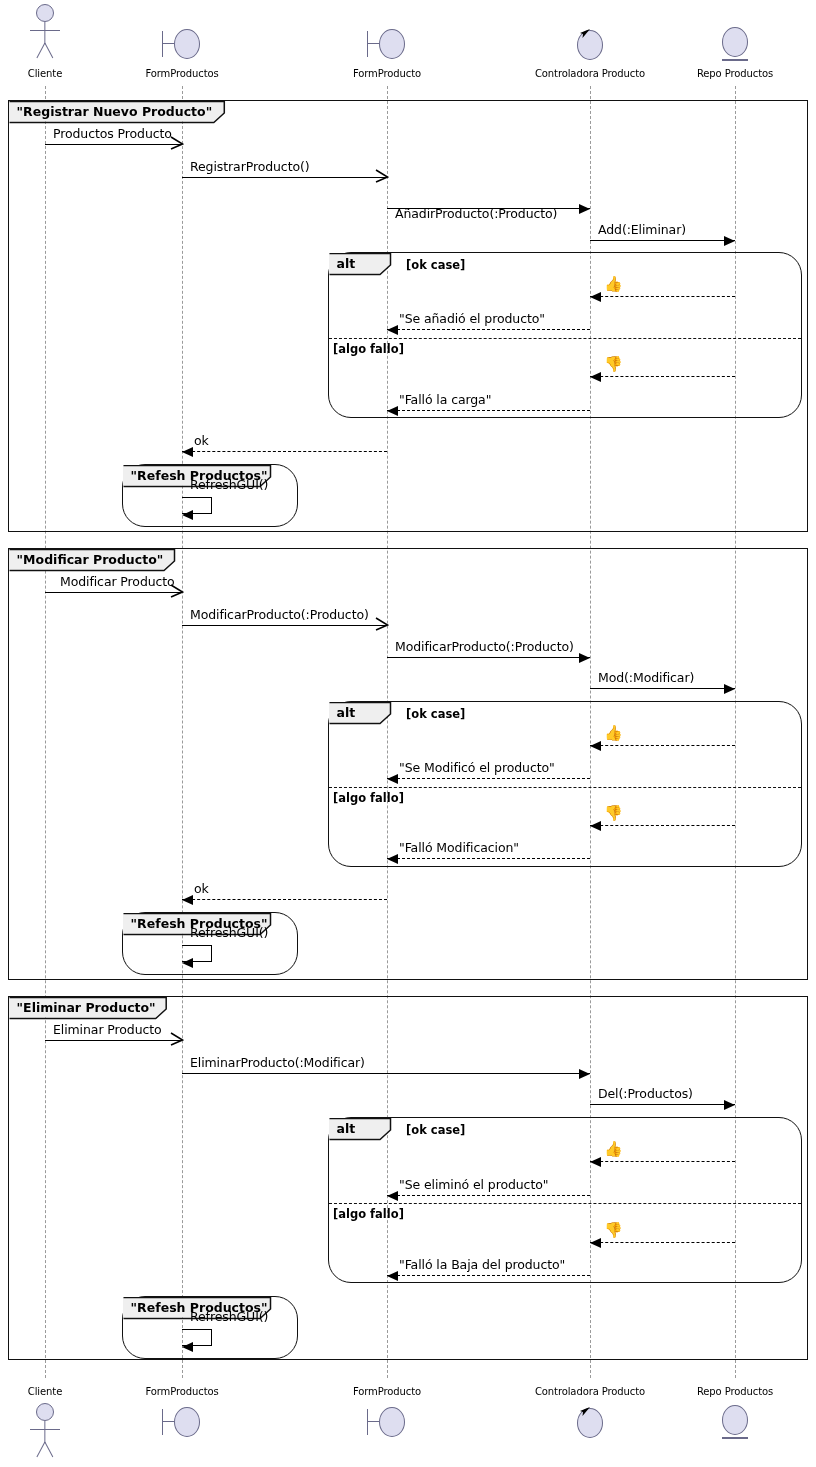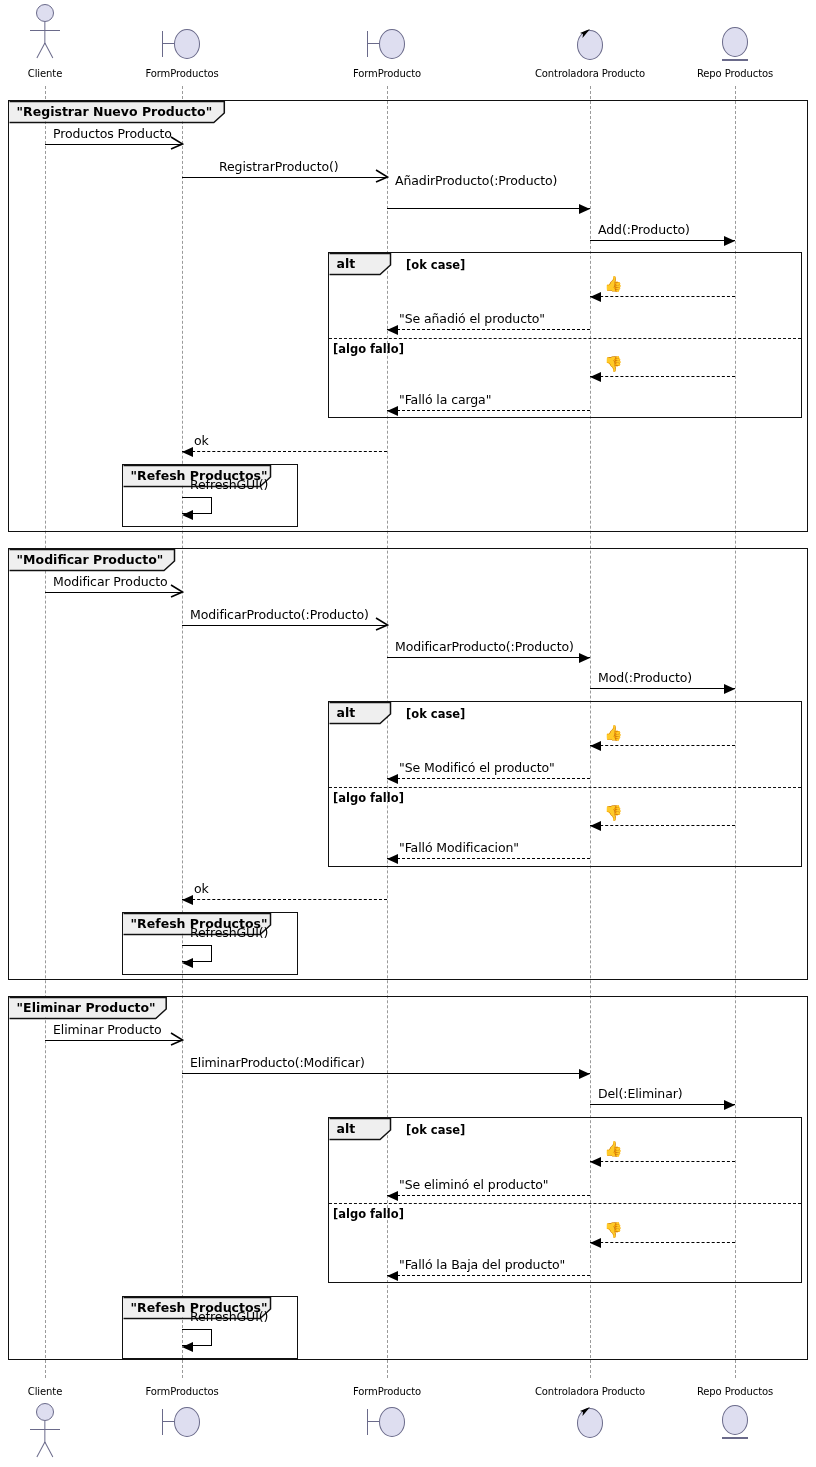--- a/index.html
+++ b/index.html
@@ -88,21 +88,21 @@
     width: 0;
     border-left: 1.2px dashed #9a9a9a;
   }
 
   
   .frag {
     position: absolute;
     border: 1.6px solid #111111;
     background: transparent;
   }
-  .frag-inner { border-width: 1.4px; }
+  .frag-inner { border-width: 1.4px; border-radius: 23px; }
   .frag-tab {
     position: absolute;
     left: -0.4px; top: -0.4px;
     height: 21px;
     background: #EFEFEF;
     border-right: 1.5px solid #111111;
     border-bottom: 1.5px solid #111111;
     display: flex;
     align-items: center;
     padding: 0 9px 0 8px;
@@ -255,27 +255,27 @@
     </div>
     <div class="msg-line" style="left: 45px; top: 144px; width: 137px;"></div>
     <svg width="14" height="16" style="position: absolute; left: 170px; top: 136px;">
       <path d="M1 1 L12.5 8 L1 13" fill="none" stroke="#000" stroke-width="1.5"></path>
     </svg>
     <div class="msg-label" style="left: 53px; top: 126px;">Productos Producto</div>
     <div class="msg-line" style="left: 182px; top: 177px; width: 205px;"></div>
     <svg width="14" height="16" style="position: absolute; left: 375px; top: 169px;">
       <path d="M1 1 L12.5 8 L1 13" fill="none" stroke="#000" stroke-width="1.5"></path>
     </svg>
-    <div class="msg-label" style="left: 190px; top: 159px; margin-left: 29px;">RegistrarProducto()</div>
+    <div class="msg-label" style="left: 190px; top: 159px;">RegistrarProducto()</div>
     <div class="msg-line" style="left: 387px; top: 208px; width: 203px;"></div>
     <div class="arrow-head arrow-right" style="top: 203.5px; left: 579px;"></div>
-    <div class="msg-label" style="left: 395px; top: 173px;">AñadirProducto(:Producto)</div>
+    <div class="msg-label" style="left: 395px; top: 206px;">AñadirProducto(:Producto)</div>
     <div class="msg-line" style="left: 590px; top: 240px; width: 145px;"></div>
     <div class="arrow-head arrow-right" style="top: 235.5px; left: 724px;"></div>
-    <div class="msg-label" style="left: 598px; top: 222px;">Add(:Producto)</div>
+    <div class="msg-label" style="left: 598px; top: 222px;">Add(:Eliminar)</div>
     <div class="frag frag-inner" style="left: 328px; top: 252px; width: 474px; height: 166px;">
       <div class="frag-tab notch" style="width: 62px;">alt</div>
       <svg width="64" height="23" style="position: absolute; left: -0.5px; top: -0.5px; pointer-events: none;">
         <path d="M0.5 0.5 H61.5 V12 L51 21.5 H0.5" fill="none" stroke="#111" stroke-width="1.5"></path>
       </svg>
     </div>
     <div class="frag-cond" style="left: 406px; top: 258px;">[ok case]</div>
     <div class="frag-divider" style="left: 329px; top: 338px; width: 472px;"></div>
     <div class="frag-cond" style="left: 333px; top: 342px;">[algo fallo]</div>
     <div class="msg-line dashed" style="left: 590px; top: 296px; width: 145px;"></div>
@@ -305,32 +305,32 @@
     <div class="frag" style="left: 8px; top: 548px; width: 800px; height: 432px;">
       <div class="frag-tab notch" style="width: 166px;">"Modificar Producto"</div>
       <svg width="168" height="23" style="position: absolute; left: -0.5px; top: -0.5px; pointer-events: none;">
         <path d="M0.5 0.5 H165.5 V12 L155 21.5 H0.5" fill="none" stroke="#111" stroke-width="1.5"></path>
       </svg>
     </div>
     <div class="msg-line" style="left: 45px; top: 592px; width: 137px;"></div>
     <svg width="14" height="16" style="position: absolute; left: 170px; top: 584px;">
       <path d="M1 1 L12.5 8 L1 13" fill="none" stroke="#000" stroke-width="1.5"></path>
     </svg>
-    <div class="msg-label" style="left: 53px; top: 574px;">Modificar Producto</div>
+    <div class="msg-label" style="left: 60px; top: 574px;">Modificar Producto</div>
     <div class="msg-line" style="left: 182px; top: 625px; width: 205px;"></div>
     <svg width="14" height="16" style="position: absolute; left: 375px; top: 617px;">
       <path d="M1 1 L12.5 8 L1 13" fill="none" stroke="#000" stroke-width="1.5"></path>
     </svg>
     <div class="msg-label" style="left: 190px; top: 607px;">ModificarProducto(:Producto)</div>
     <div class="msg-line" style="left: 387px; top: 657px; width: 203px;"></div>
     <div class="arrow-head arrow-right" style="top: 652.5px; left: 579px;"></div>
     <div class="msg-label" style="left: 395px; top: 639px;">ModificarProducto(:Producto)</div>
     <div class="msg-line" style="left: 590px; top: 688px; width: 145px;"></div>
     <div class="arrow-head arrow-right" style="top: 683.5px; left: 724px;"></div>
-    <div class="msg-label" style="left: 598px; top: 670px;">Mod(:Producto)</div>
+    <div class="msg-label" style="left: 598px; top: 670px;">Mod(:Modificar)</div>
     <div class="frag frag-inner" style="left: 328px; top: 701px; width: 474px; height: 166px;">
       <div class="frag-tab notch" style="width: 62px;">alt</div>
       <svg width="64" height="23" style="position: absolute; left: -0.5px; top: -0.5px; pointer-events: none;">
         <path d="M0.5 0.5 H61.5 V12 L51 21.5 H0.5" fill="none" stroke="#111" stroke-width="1.5"></path>
       </svg>
     </div>
     <div class="frag-cond" style="left: 406px; top: 707px;">[ok case]</div>
     <div class="frag-divider" style="left: 329px; top: 787px; width: 472px;"></div>
     <div class="frag-cond" style="left: 333px; top: 791px;">[algo fallo]</div>
     <div class="msg-line dashed" style="left: 590px; top: 745px; width: 145px;"></div>
@@ -366,21 +366,21 @@
     <div class="msg-line" style="left: 45px; top: 1040px; width: 137px;"></div>
     <svg width="14" height="16" style="position: absolute; left: 170px; top: 1032px;">
       <path d="M1 1 L12.5 8 L1 13" fill="none" stroke="#000" stroke-width="1.5"></path>
     </svg>
     <div class="msg-label" style="left: 53px; top: 1022px;">Eliminar Producto</div>
     <div class="msg-line" style="left: 182px; top: 1073px; width: 408px;"></div>
     <div class="arrow-head arrow-right" style="top: 1068.5px; left: 579px;"></div>
     <div class="msg-label" style="left: 190px; top: 1055px;">EliminarProducto(:Modificar)</div>
     <div class="msg-line" style="left: 590px; top: 1104px; width: 145px;"></div>
     <div class="arrow-head arrow-right" style="top: 1099.5px; left: 724px;"></div>
-    <div class="msg-label" style="left: 598px; top: 1086px;">Del(:Eliminar)</div>
+    <div class="msg-label" style="left: 598px; top: 1086px;">Del(:Productos)</div>
     <div class="frag frag-inner" style="left: 328px; top: 1117px; width: 474px; height: 166px;">
       <div class="frag-tab notch" style="width: 62px;">alt</div>
       <svg width="64" height="23" style="position: absolute; left: -0.5px; top: -0.5px; pointer-events: none;">
         <path d="M0.5 0.5 H61.5 V12 L51 21.5 H0.5" fill="none" stroke="#111" stroke-width="1.5"></path>
       </svg>
     </div>
     <div class="frag-cond" style="left: 406px; top: 1123px;">[ok case]</div>
     <div class="frag-divider" style="left: 329px; top: 1203px; width: 472px;"></div>
     <div class="frag-cond" style="left: 333px; top: 1207px;">[algo fallo]</div>
     <div class="msg-line dashed" style="left: 590px; top: 1161px; width: 145px;"></div>

